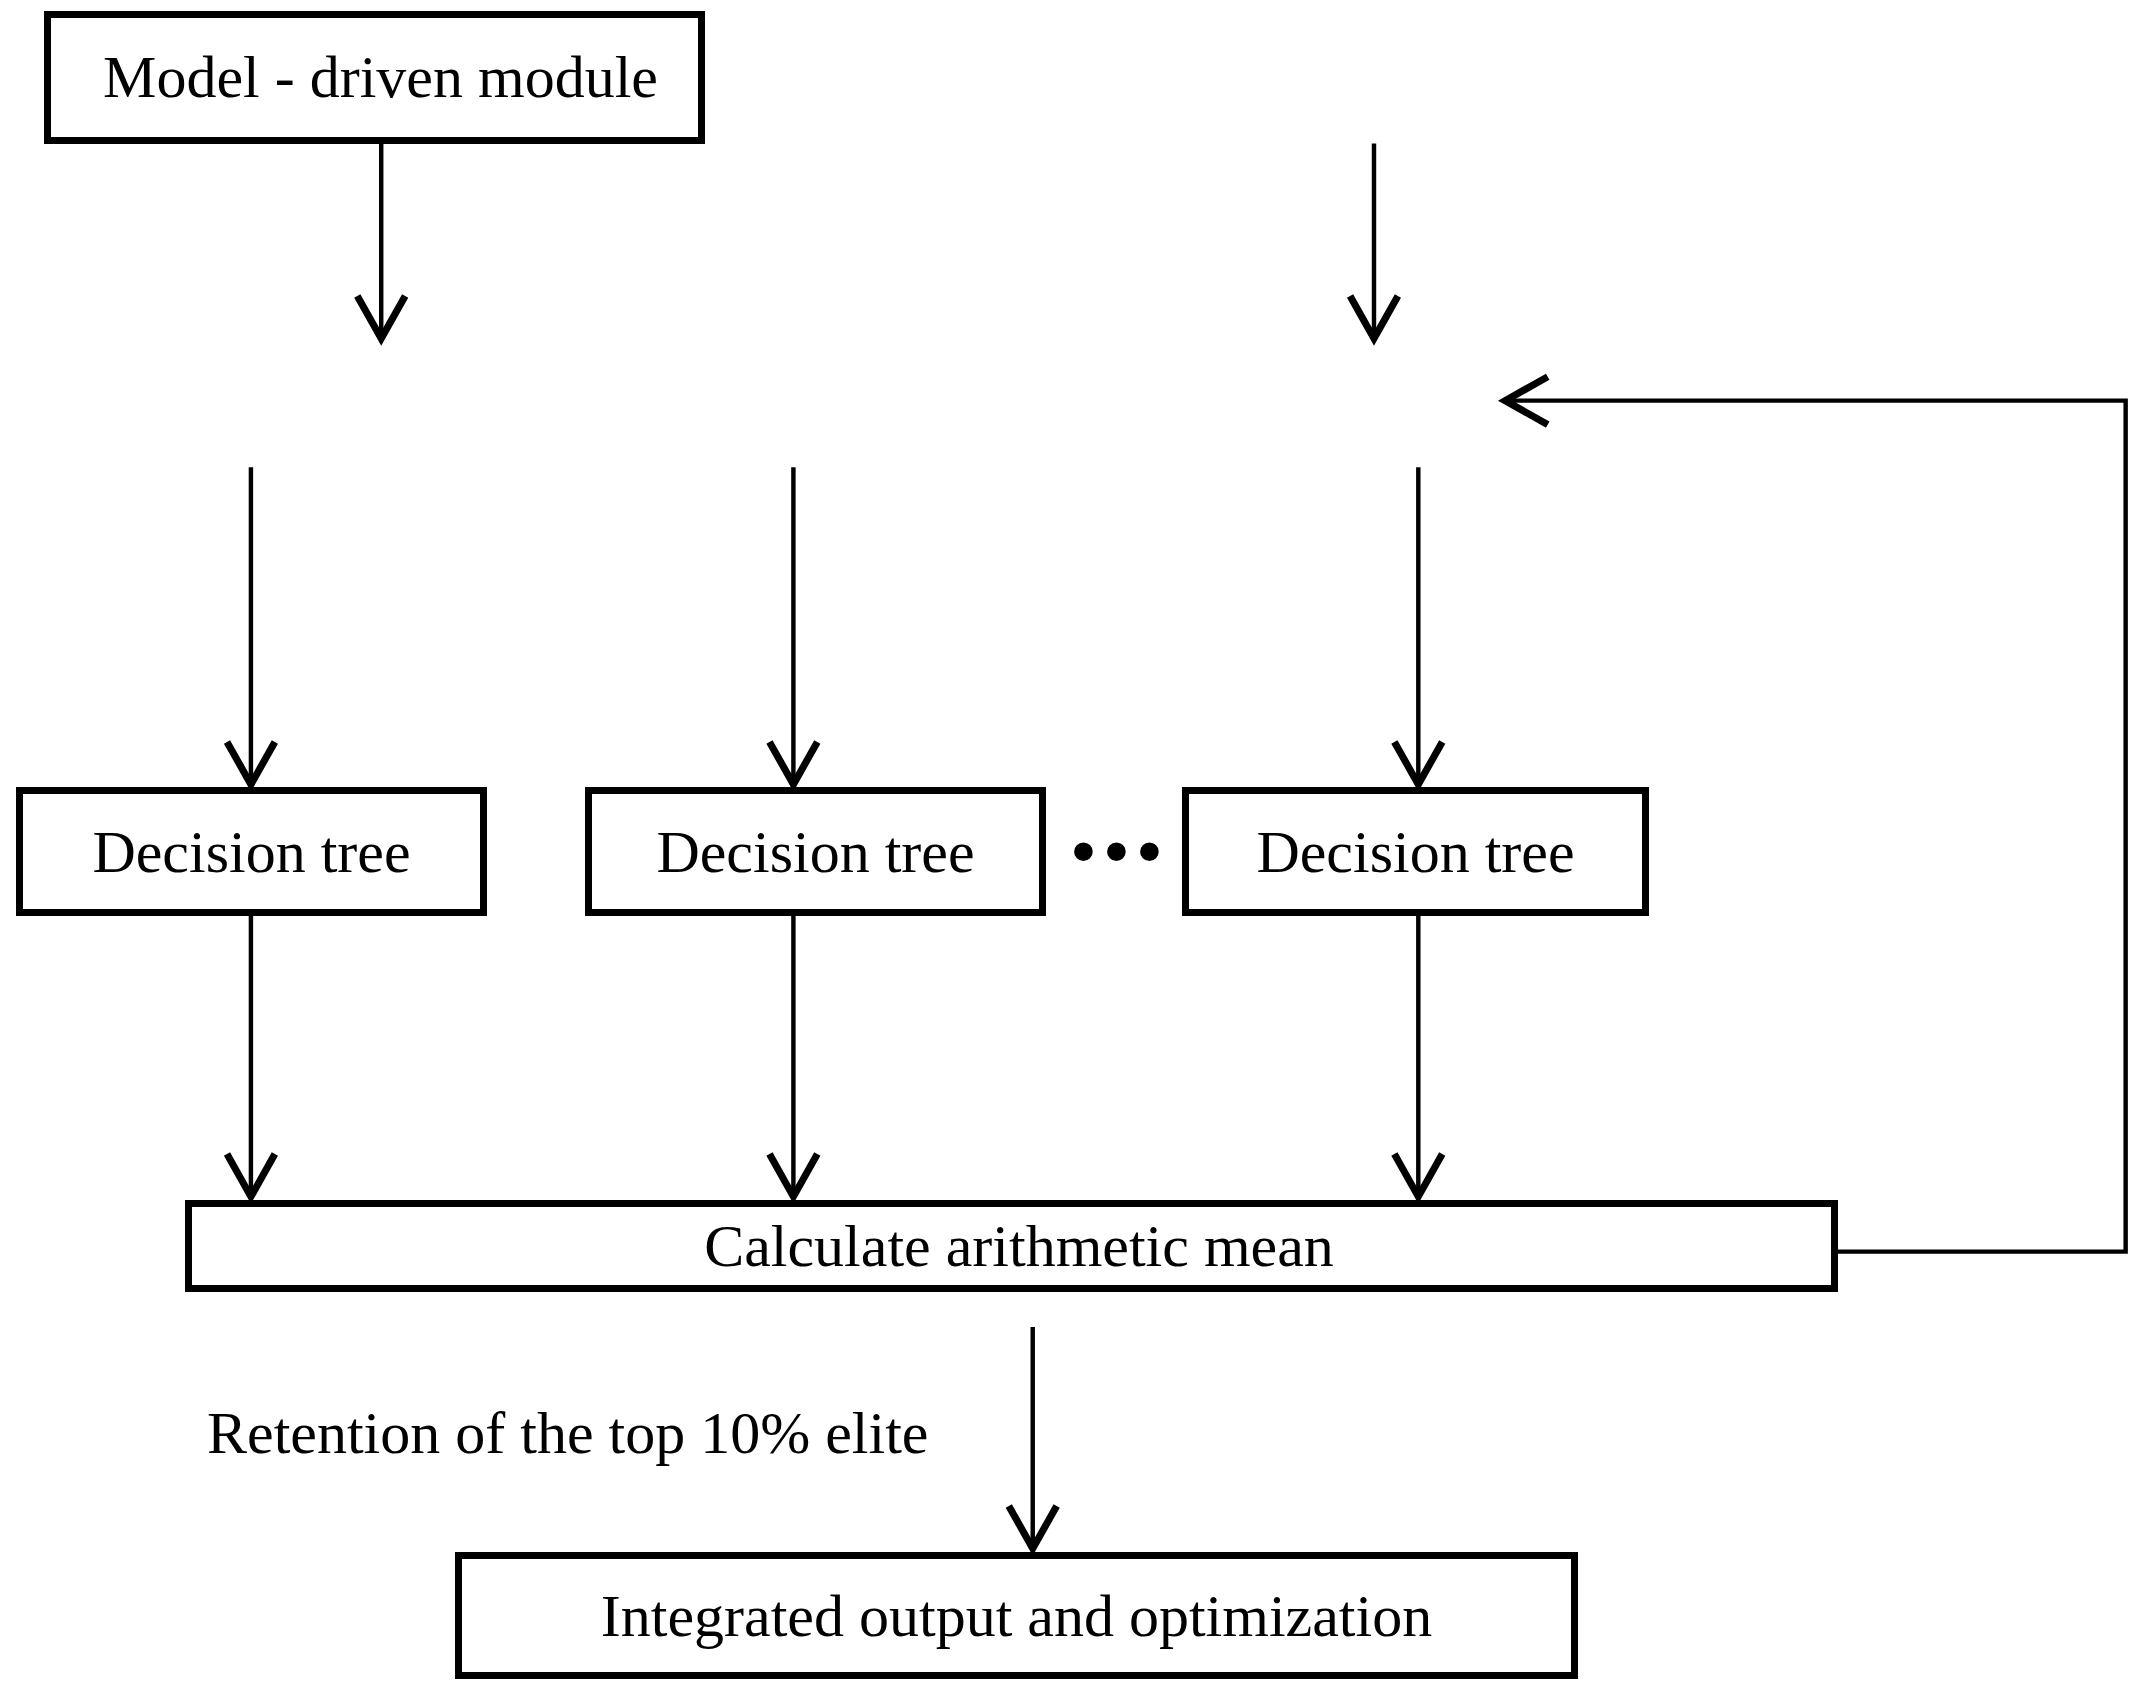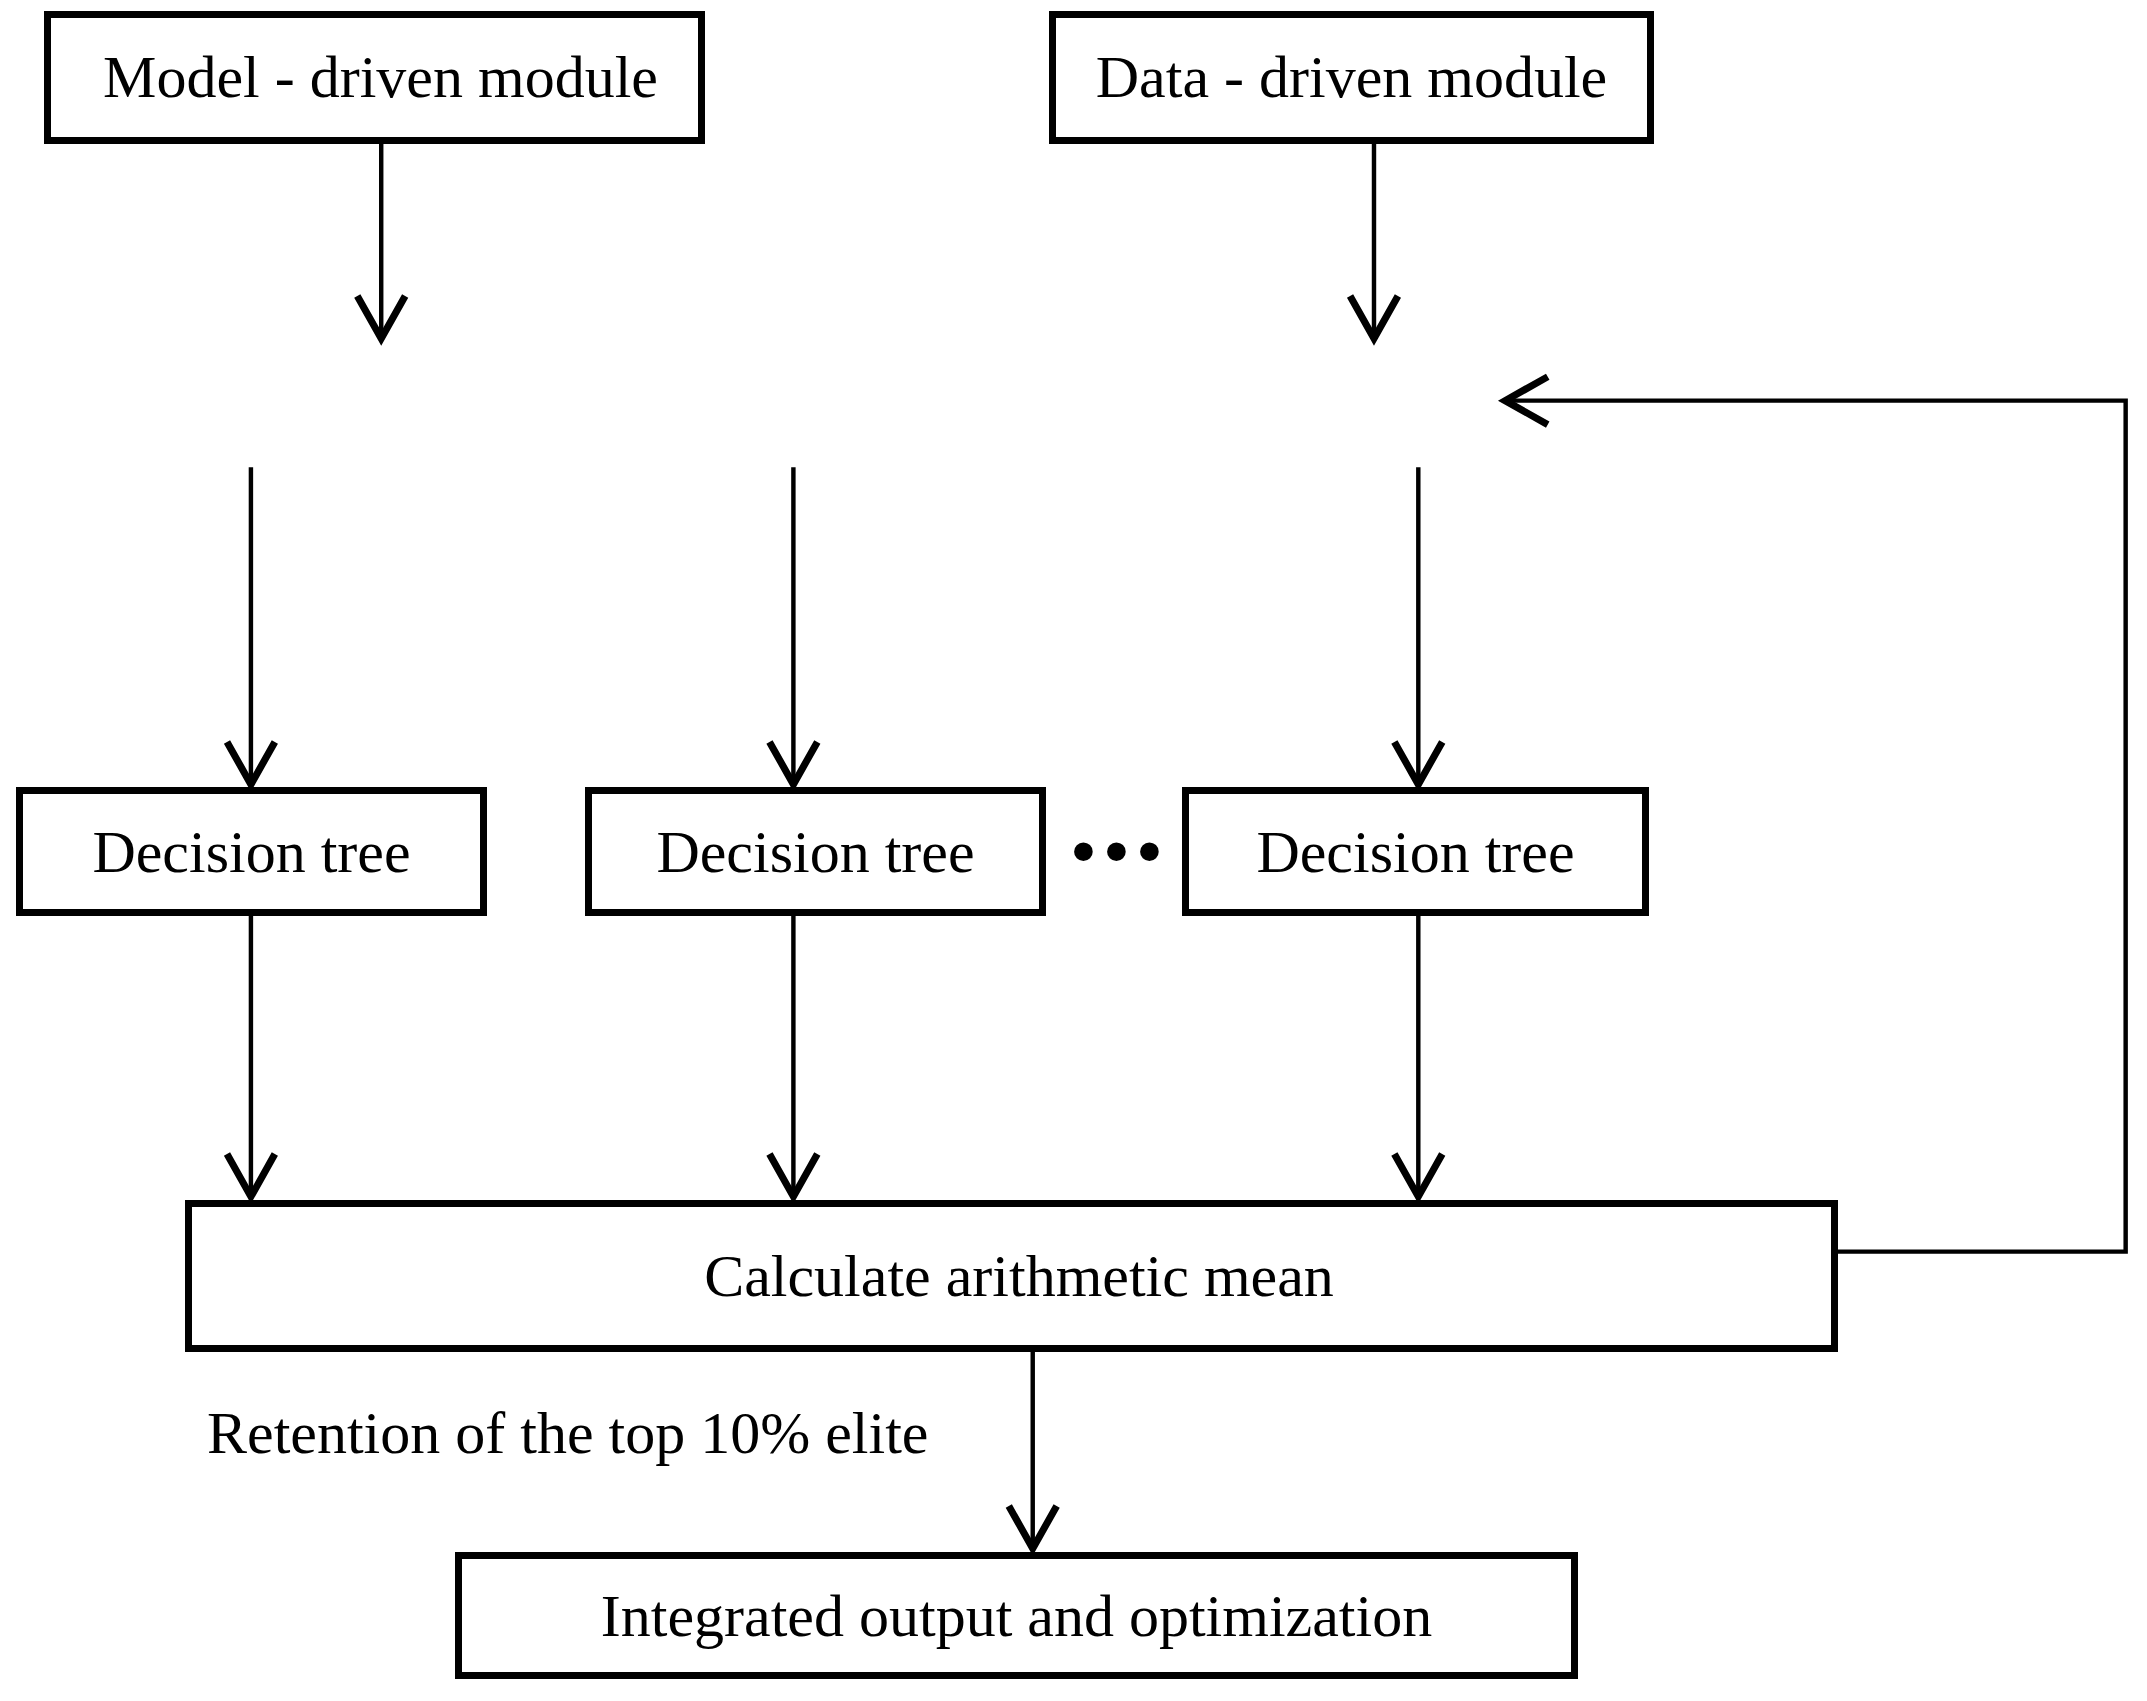--- a/index.html
+++ b/index.html
@@ -46,21 +46,21 @@
     line-height: 1;
     text-align: center;
     white-space: nowrap;
   }
   #node-model      { left: 44px;   top: 10.6px;   width: 661px;  height: 133px; padding-left: 12px; }
   #node-data       { left: 1049px; top: 10.6px;   width: 605px;  height: 133px; }
   #node-random     { left: 208px;  top: 341px;  width: 1290px; height: 126px; }
   #node-dt1        { left: 16px;   top: 787px;  width: 471px;  height: 129px; }
   #node-dt2        { left: 585px;  top: 787px;  width: 461px;  height: 129px; }
   #node-dt3        { left: 1182px; top: 787px;  width: 467px;  height: 129px; }
-  #node-calc       { left: 185px;  top: 1200px; width: 1653px; height: 152px; padding-left: 15px; }
+  #node-calc       { left: 185px;  top: 1200px; width: 1653px; height: 92px; padding-left: 15px; }
   #node-integrated { left: 455px;  top: 1552px; width: 1123px; height: 127px; }
 
   .edge-label {
     position: absolute;
     font-size: 60px;
     line-height: 1;
     white-space: nowrap;
   }
   #label-others {
     left: 1842px;
@@ -133,23 +133,20 @@
     <g>
       <polyline class="shaft" points="2073,1412 2398,1412 2398,452 1698,452"></polyline>
       <polyline class="head" points="1746,425 1698,452 1746,479"></polyline>
     </g>
   </svg>
 
   <div class="node" id="node-model">
     <span>Model - driven module</span>
   </div>
 
-  <div class="node" id="node-data">
-    <span>Data - driven module</span>
-  </div>
 
 
   <div class="node" id="node-dt1">
     <span>Decision tree</span>
   </div>
 
   <div class="node" id="node-dt2">
     <span>Decision tree</span>
   </div>
 

